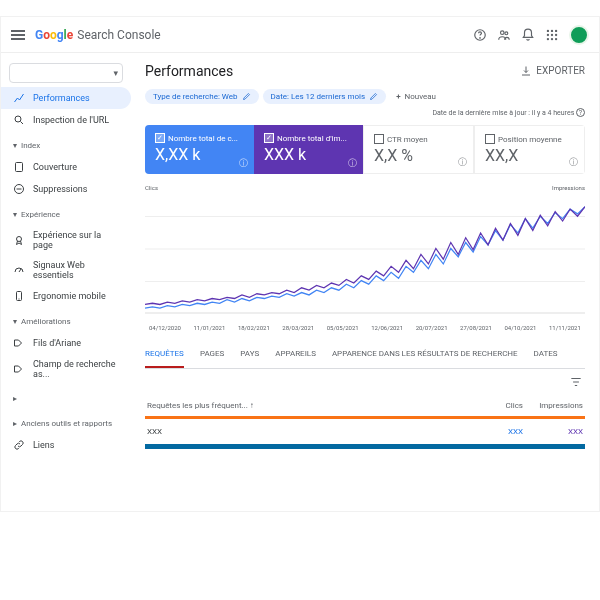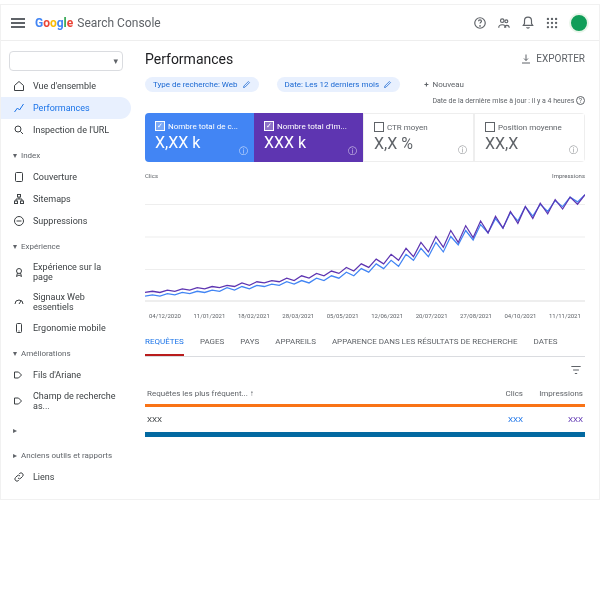--- a/index.html
+++ b/index.html
@@ -1,17 +1,17 @@
 <!DOCTYPE html>
 <html><head>
 <meta charset="utf-8">
 <style>
 *{box-sizing:border-box;margin:0;padding:0;font-family:Roboto,Arial,sans-serif}
 body{background:#fff;font-size:9px;color:#3c4043}
-.app{width:600px;height:496px;margin:4px auto;display:flex;flex-direction:column;border:1px solid #f1f1f1}
+.app{width:600px;height:496px;margin:16px auto;display:flex;flex-direction:column;border:1px solid #f1f1f1}
 .hdr{height:36px;display:flex;align-items:center;padding:0 10px;gap:10px;border-bottom:1px solid #eee}
 .ham{width:14px;height:14px;cursor:pointer}
 .ham div{height:2px;background:#5f6368;margin:2px 0}
 .logo{font-size:12px;display:flex;align-items:baseline;gap:4px}
 .g1{color:#4285F4}.g2{color:#EA4335}.g3{color:#FBBC05}.g4{color:#34A853}
 .sc{color:#5f6368;font-weight:400}
 .search{flex:1;max-width:240px;display:flex;align-items:center;background:#f1f3f4;border-radius:6px;padding:4px 8px;margin-left:10px}
 .search input{border:none;background:transparent;outline:none;font-size:9px;flex:1;color:#5f6368}
 .hicons{margin-left:auto;display:flex;align-items:center;gap:10px}
 .ic{width:14px;height:14px;color:#5f6368;cursor:pointer}
@@ -20,21 +20,21 @@
 .side{width:130px;overflow-y:auto;padding:6px 0;font-size:9px}
 .prop{margin:4px 8px;border:1px solid #dadce0;border-radius:4px;padding:4px;display:flex;align-items:center;justify-content:space-between;color:#5f6368}
 .sitem{display:flex;align-items:center;gap:8px;padding:5px 12px;cursor:pointer;color:#3c4043;border-radius:0 12px 12px 0}
 .sitem.active{background:#e8f0fe;color:#1a73e8}
 .sitem svg,.sitem .sicon{width:12px;height:12px;flex:none}
 .shdr{display:flex;align-items:center;gap:4px;padding:6px 12px;color:#5f6368;font-size:8px;cursor:pointer;margin-top:4px}
 .main{flex:1;overflow-y:auto;padding:10px 14px}
 .titlebar{display:flex;align-items:center;justify-content:space-between;margin-bottom:10px}
 .title{font-size:14px;color:#202124}
 .export{font-size:10px;color:#5f6368;display:flex;align-items:flex-start;gap:4px;cursor:pointer}
-.filters{display:flex;align-items:center;gap:18px;margin-bottom:4px;flex-wrap:wrap}
+.filters{display:flex;align-items:center;gap:4px;margin-bottom:4px;flex-wrap:wrap}
 .chip{background:#e8f0fe;border-radius:10px;padding:3px 8px;display:flex;align-items:center;gap:4px;font-size:8px;color:#1967d2;cursor:pointer}
 .addchip{display:flex;align-items:center;gap:4px;font-size:8px;color:#5f6368;cursor:pointer;padding:3px 6px}
 .updated{font-size:7px;color:#5f6368;text-align:right;margin-bottom:8px}
 .metrics{display:flex;border-radius:4px;overflow:hidden;margin-bottom:10px}
 .mcard{flex:1;padding:8px 10px;position:relative;color:#fff}
 .mcard .lbl{font-size:8px;display:flex;align-items:center;gap:3px}
 .mcard .val{font-size:16px;font-weight:400;margin-top:2px}
 .mcard .info{position:absolute;bottom:4px;right:6px;opacity:.7;font-size:9px}
 .m1{background:#4285f4}.m2{background:#5e35b1}
 .m3,.m4{background:#fff;color:#5f6368;border:1px solid #eee}
@@ -96,26 +96,20 @@
         </svg>
       <div class="avatar"></div>
     </div>
   </div>
   <div class="body">
     <div class="side">
       <div class="prop">
           <span></span>
           <span>▾</span>
         </div>
-      <div class="sitem">
-          <svg class="sicon" viewBox="0 0 24 24" fill="none" stroke="currentColor" stroke-width="2">
-            <path d="M3 11l9-8 9 8v10H3z"></path>
-          </svg>
-          <span>Vue d'ensemble</span>
-        </div>
       <div class="sitem active">
           <svg class="sicon" viewBox="0 0 24 24" fill="none" stroke="currentColor" stroke-width="2">
             <path d="M3 20l6-8 4 4 8-12"></path>
           </svg>
           <span>Performances</span>
         </div>
       <div class="sitem">
           <svg class="sicon" viewBox="0 0 24 24" fill="none" stroke="currentColor" stroke-width="2">
             <circle cx="10" cy="10" r="6"></circle>
             <path d="m20 20-5-5"></path>
@@ -124,29 +118,20 @@
         </div>
       <div class="shdr">
           <span>▾</span>
           <span>Index</span>
         </div>
       <div class="sitem">
           <svg class="sicon" viewBox="0 0 24 24" fill="none" stroke="currentColor" stroke-width="2">
             <rect x="5" y="3" width="14" height="18" rx="2"></rect>
           </svg>
           <span>Couverture</span>
-        </div>
-      <div class="sitem">
-          <svg class="sicon" viewBox="0 0 24 24" fill="none" stroke="currentColor" stroke-width="2">
-            <rect x="9" y="3" width="6" height="5"></rect>
-            <rect x="3" y="16" width="6" height="5"></rect>
-            <rect x="15" y="16" width="6" height="5"></rect>
-            <path d="M12 8v4M6 16v-4h12v4"></path>
-          </svg>
-          <span>Sitemaps</span>
         </div>
       <div class="sitem">
           <svg class="sicon" viewBox="0 0 24 24" fill="none" stroke="currentColor" stroke-width="2">
             <circle cx="12" cy="12" r="9"></circle>
             <path d="M7 12h10"></path>
           </svg>
           <span>Suppressions</span>
         </div>
       <div class="shdr">
           <span>▾</span>

